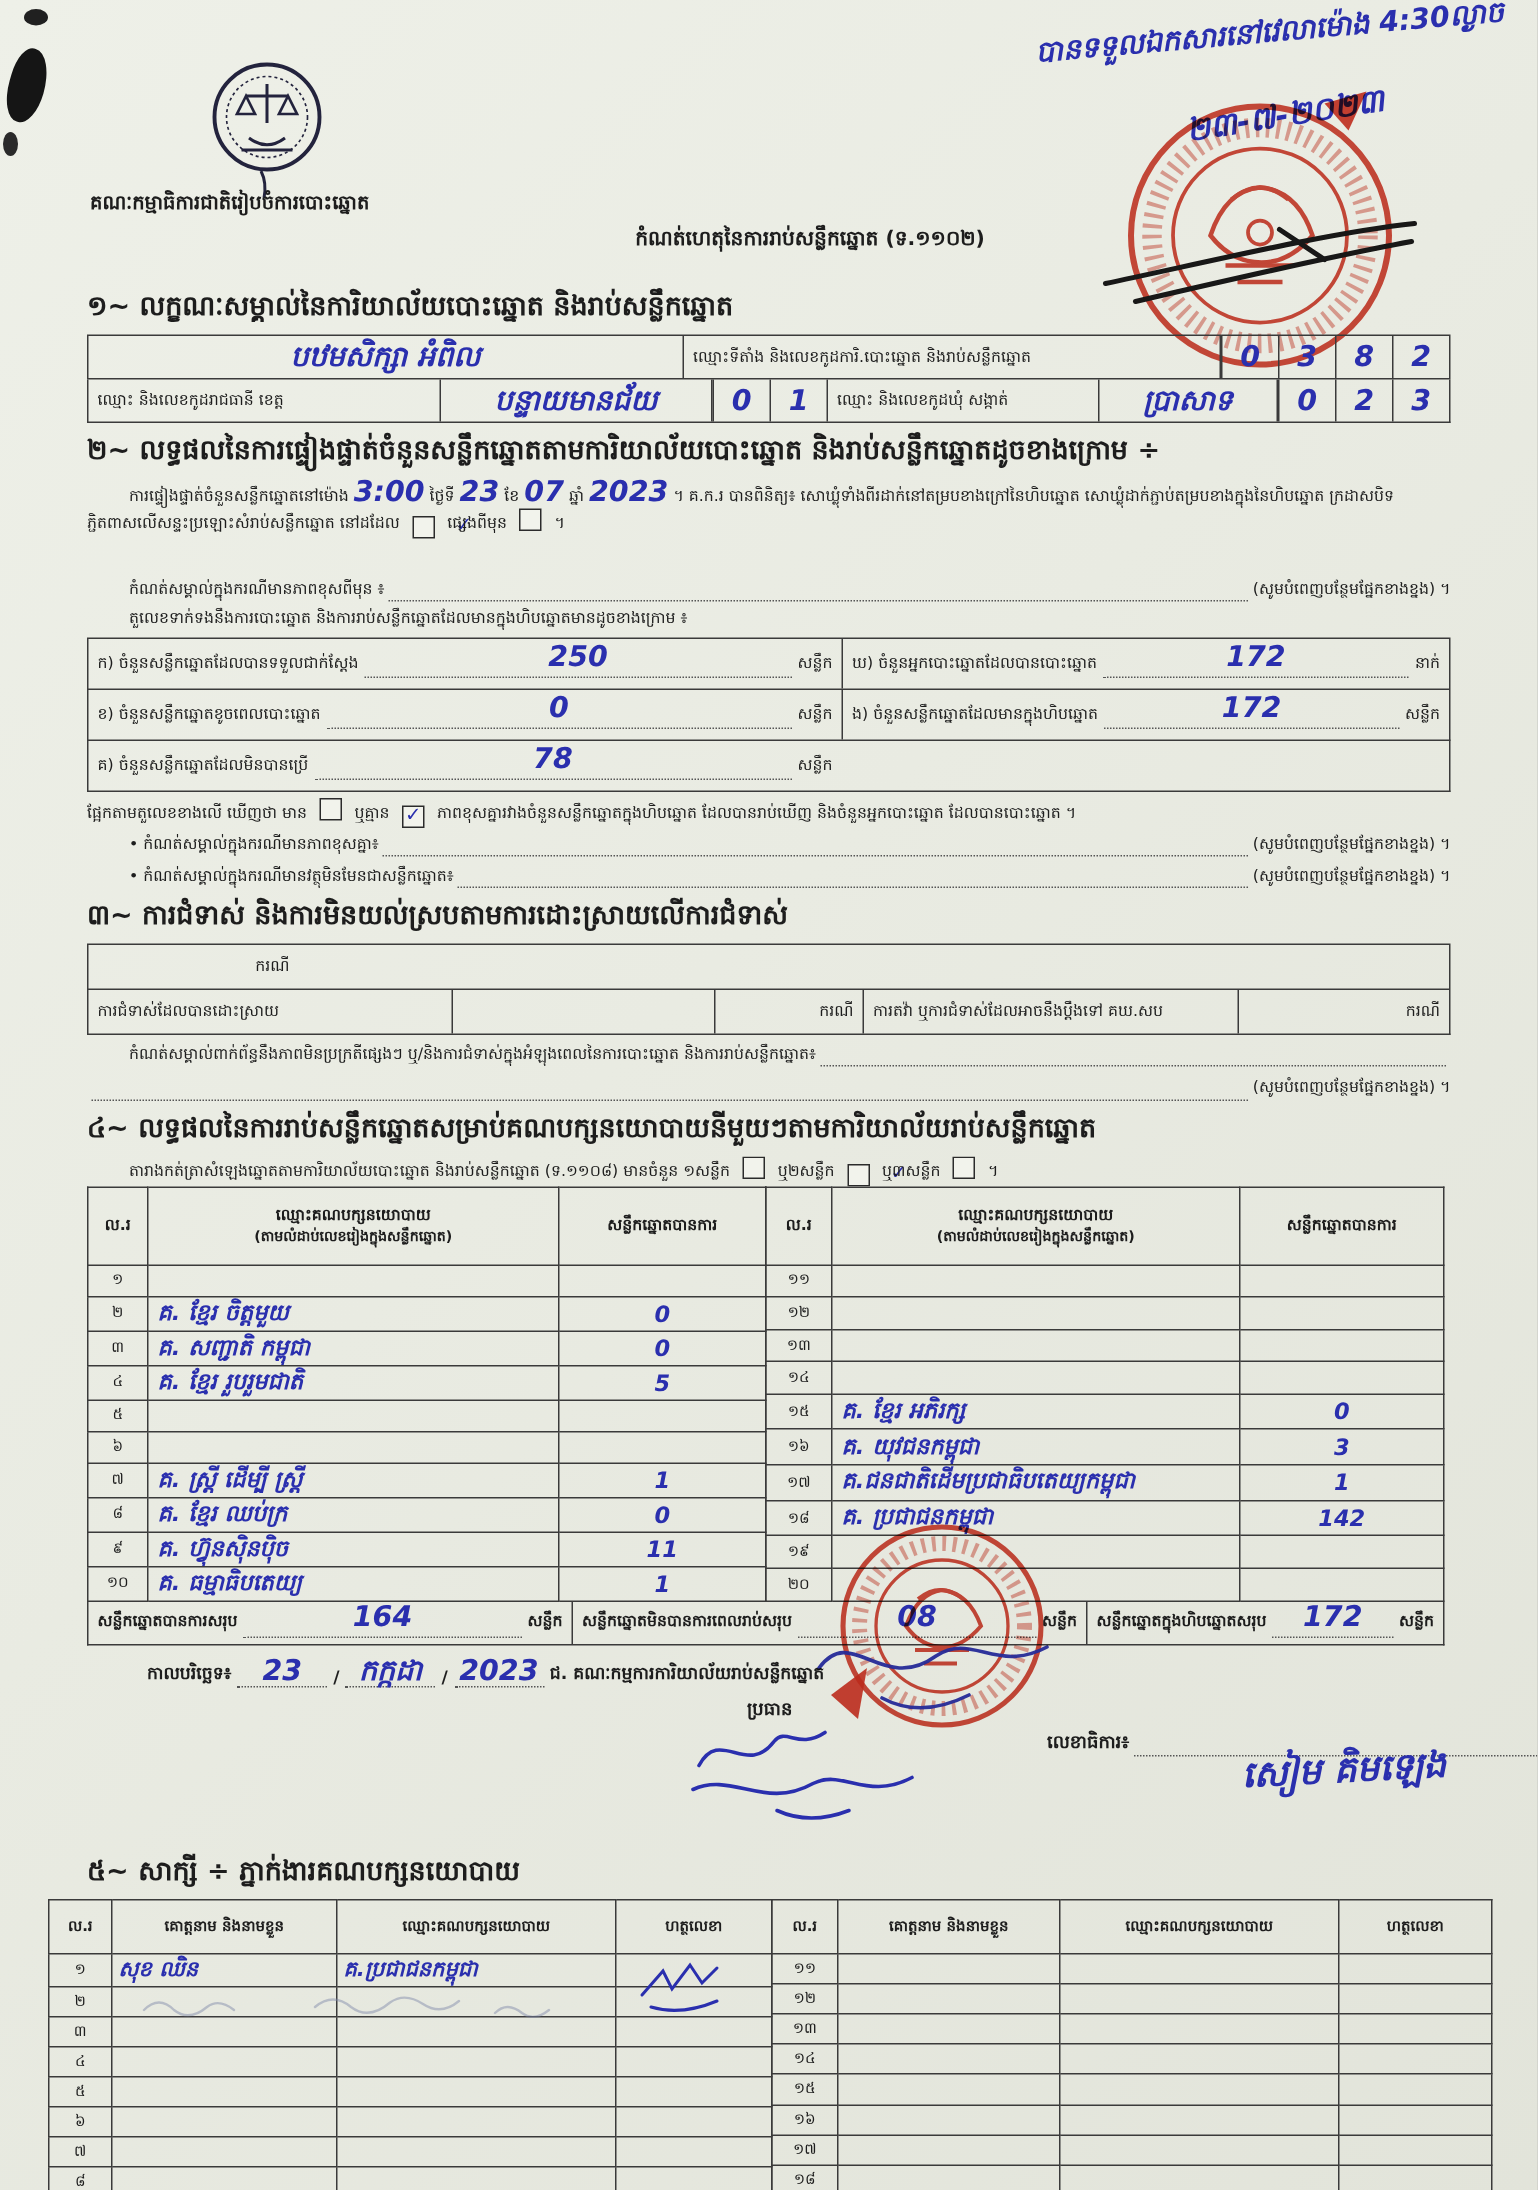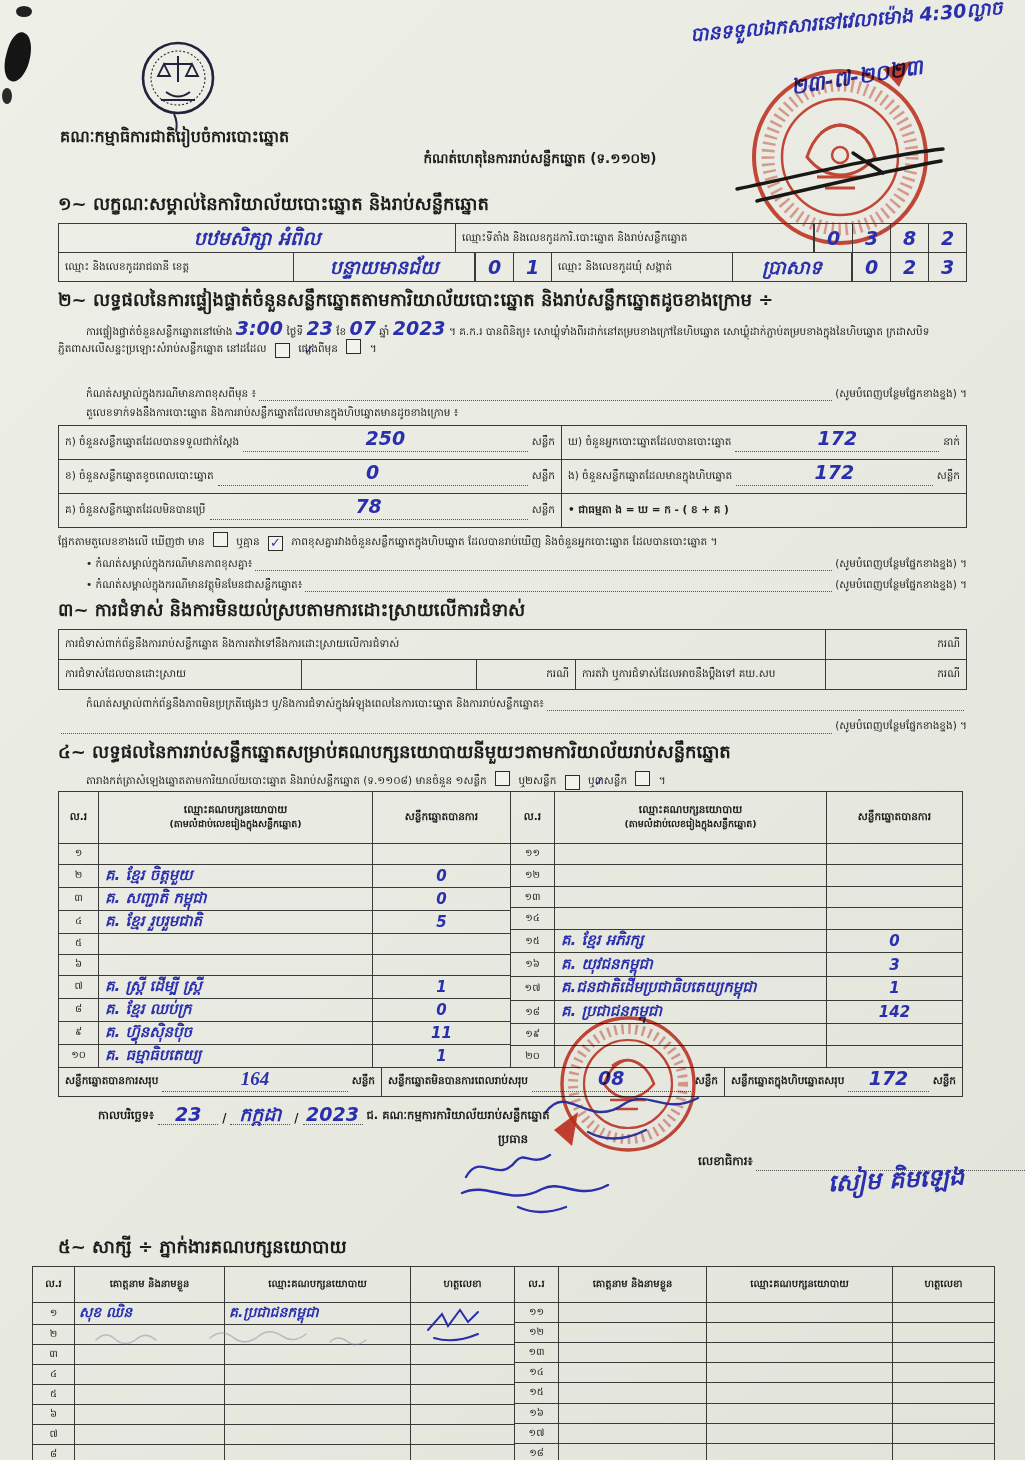--- a/index.html
+++ b/index.html
@@ -8,21 +8,21 @@
     font-family:"DejaVu Sans",sans-serif;color:#1d1d1d;overflow:hidden;}
   .content{position:relative;padding:186px 58px 0 58px;}
 
   
   .blob1{position:absolute;left:6px;top:32px;width:24px;height:50px;background:#151515;
     border-radius:45% 60% 50% 55%;transform:rotate(16deg);}
   .blob2{position:absolute;left:16px;top:6px;width:16px;height:11px;background:#202020;border-radius:50%;}
   .blob3{position:absolute;left:2px;top:88px;width:10px;height:16px;background:#2a2a2a;border-radius:50%;}
 
   
-  .committee{position:absolute;left:60px;top:126px;width:330px;font-weight:bold;font-size:16px;}
+  .committee{position:absolute;left:60px;top:126px;width:330px;font-weight:bold;font-size:13px;}
   .title{position:absolute;left:320px;top:150px;width:440px;text-align:center;font-weight:bold;font-size:13.5px;}
   .logo{position:absolute;left:138px;top:34px;}
   .recv1{position:absolute;left:690px;top:8px;width:330px;transform:rotate(-5deg);font-size:19px;}
   .recv2{position:absolute;left:790px;top:56px;width:220px;transform:rotate(-9deg);font-size:21px;}
   .stamp1{position:absolute;left:735px;top:55px;mix-blend-mode:multiply;}
   .stamp2{position:absolute;left:528px;top:1012px;mix-blend-mode:multiply;}
 
   .hand{color:#2a2fae;font-style:italic;font-weight:bold;}
   .hand.big{font-size:19px;line-height:1;}
 
@@ -211,21 +211,20 @@
           <span class="fill"><span class="hand big">172</span></span>
           <span>សន្លឹក</span>
         </div>
       </div>
       <div class="frow" style="height:33px;">
         <div class="fc" style="width:490px;">
           <span>គ) ចំនួនសន្លឹកឆ្នោតដែលមិនបានប្រើ</span>
           <span class="fill"><span class="hand big">78</span></span>
           <span>សន្លឹក</span>
         </div>
-        <div class="fc" style="flex:1;font-weight:bold;">• ជាធម្មតា ង = ឃ = ក - ( ខ + គ )</div>
       </div>
     </div>
 
     <div class="body-sm" style="margin-top:4px;height:20px;overflow:hidden;">
       <span>ផ្អែកតាមតួលេខខាងលើ ឃើញថា មាន</span>
       <span class="cb"></span>
       <span>ឬគ្មាន</span>
       <span class="cb">✓</span>
       <span>ភាពខុសគ្នារវាងចំនួនសន្លឹកឆ្នោតក្នុងហិបឆ្នោត ដែលបានរាប់ឃើញ និងចំនួនអ្នកបោះឆ្នោត ដែលបានបោះឆ្នោត ។</span>
     </div>
@@ -238,21 +237,20 @@
     <div class="body-sm" style="display:flex;align-items:flex-end;margin:5px 0 0 28px;">
       <span>• កំណត់សម្គាល់ក្នុងករណីមានវត្ថុមិនមែនជាសន្លឹកឆ្នោត៖</span>
       <span class="dots"></span>
       <span>(សូមបំពេញបន្ថែមផ្នែកខាងខ្នង) ។</span>
     </div>
 
     <div class="sechead">៣~ ការជំទាស់ និងការមិនយល់ស្របតាមការដោះស្រាយលើការជំទាស់</div>
 
     <div>
       <div class="frow first" style="height:29px;">
-        <div class="fc" style="flex:1;">ការជំទាស់ពាក់ព័ន្ធនឹងការរាប់សន្លឹកឆ្នោត និងការតវ៉ាទៅនឹងការដោះស្រាយលើការជំទាស់</div>
         <div class="fc" style="width:128px;justify-content:flex-end;">ករណី</div>
       </div>
       <div class="frow" style="height:29px;">
         <div class="fc" style="width:230px;">ការជំទាស់ដែលបានដោះស្រាយ</div>
         <div class="fc" style="width:162px;"></div>
         <div class="fc" style="width:86px;justify-content:flex-end;">ករណី</div>
         <div class="fc" style="flex:1;">ការតវ៉ា ឬការជំទាស់ដែលអាចនឹងប្តឹងទៅ គឃ.សប</div>
         <div class="fc" style="width:128px;justify-content:flex-end;">ករណី</div>
       </div>
     </div>
@@ -433,21 +431,21 @@
             <tr>
               <td class="no">២០</td>
               <td class="hand"></td>
               <td class="pv hand"></td>
             </tr>
           </tbody>
       </table>
     </div>
 
     <div class="totals" style="width:903px;">
-      <div class="fc" style="width:310px;font-family:Liberation Serif, serif;">
+      <div class="fc" style="width:310px;">
         <span>សន្លឹកឆ្នោតបានការសរុប</span>
         <span class="fill"><span class="hand big">164</span></span>
         <span>សន្លឹក</span>
       </div>
       <div class="fc" style="width:330px;">
         <span>សន្លឹកឆ្នោតមិនបានការពេលរាប់សរុប</span>
         <span class="fill"><span class="hand big">08</span></span>
         <span>សន្លឹក</span>
       </div>
       <div class="fc" style="flex:1;">

